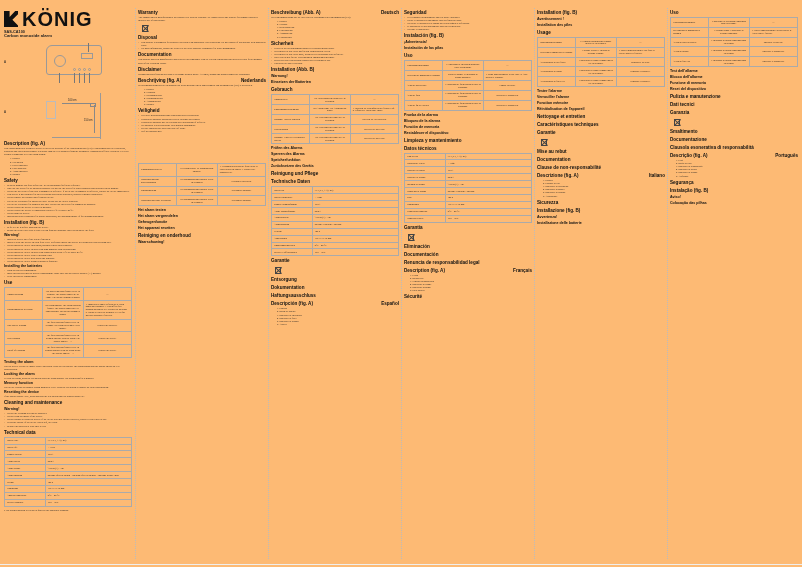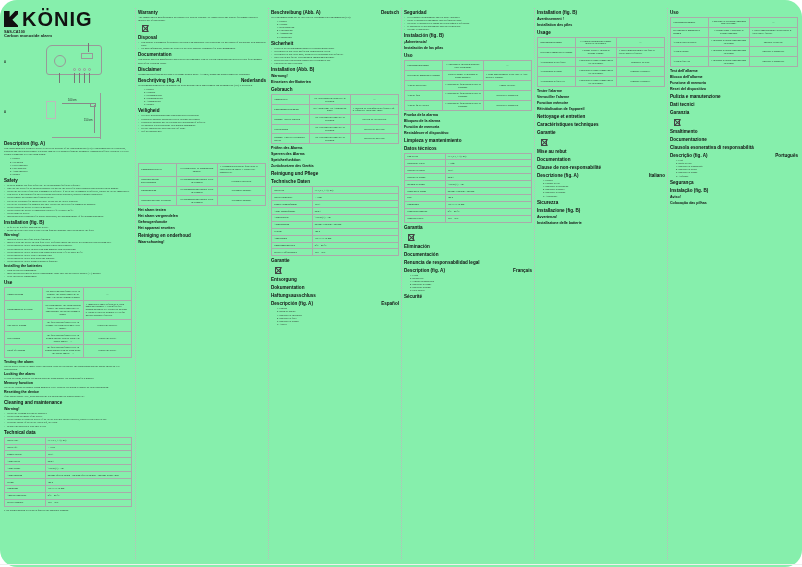--- a/index.html
+++ b/index.html
@@ -1,18 +1,18 @@
 <!DOCTYPE html>
 <html><head>
 <meta charset="utf-8">
 <style>
   * { box-sizing: border-box; margin: 0; padding: 0; }
   html, body { width: 802px; height: 567px; background: #ffffff; overflow: hidden; }
   body { font-family: "Liberation Serif", serif; color: #222; position: relative; }
-  .page { position: absolute; top: 0; left: 0; width: 802px; height: 567px; background: #86efac; border-radius: 17px; }
+  .page { position: absolute; top: 0; left: 0; width: 802px; height: 567px; background: #fdba74; }
   .col { position: absolute; top: 8px; width: 128px; font-size: 2.4px; line-height: 3.1px; overflow: hidden; height: 555px; }
   .col1 { left: 4px; }
   .col2 { left: 138px; }
   .col3 { left: 271px; }
   .col4 { left: 404px; }
   .col5 { left: 537px; }
   .col6 { left: 670px; }
   .sep { position: absolute; top: 8px; bottom: 8px; width: 1px; border-left: 1px dotted #bbb; }
   h2 { font-family: "Liberation Sans", sans-serif; font-weight: bold; font-size: 4.6px; line-height: 6px; margin-top: 2px; color: #111; display: flex; justify-content: space-between; }
   h3 { font-family: "Liberation Sans", sans-serif; font-weight: bold; font-size: 3.6px; line-height: 5px; margin-top: 1px; color: #111; }

